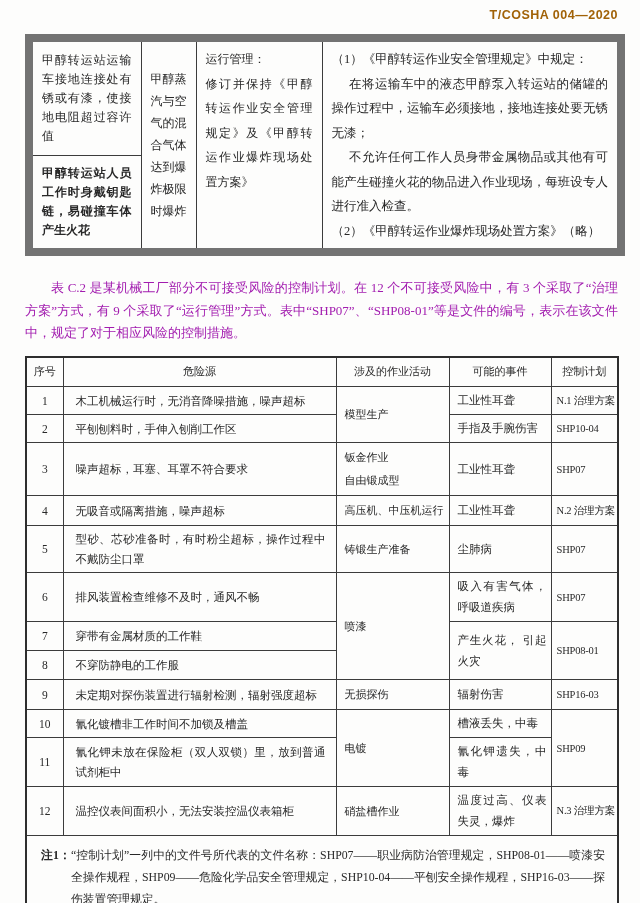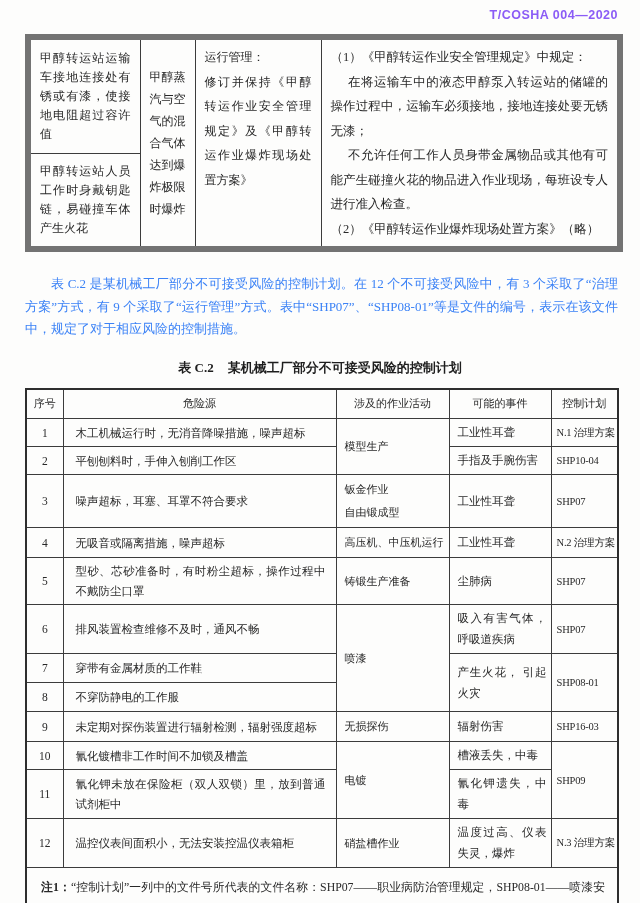--- a/index.html
+++ b/index.html
@@ -15,57 +15,57 @@
     overflow: hidden;
   }
   
   .doc-header {
     padding: 8px 22px 0 0;
     text-align: right;
     font-family: "Liberation Sans", "DejaVu Sans", sans-serif;
     font-weight: bold;
     font-size: 12.5px;
     letter-spacing: 0.5px;
-    color: #8b5cf6;
+    color: #a16207;
   }
   
   table {
     border-collapse: collapse;
     table-layout: fixed;
   }
   td, th {
     border: 1px solid #3c3c3c;
     font-weight: normal;
     vertical-align: middle;
     color: #282828;
   }
   
   .table-top {
     margin: 12px 0 0 25px;
     width: 592px;
-    border: 6px solid #737373;
+    border: 8px solid #737373;
     font-size: 12px;
   }
   .table-top td { padding: 5px 9px; }
   .t1-hazard { width: 112px; line-height: 19px; text-align: justify; }
   .t1-risk   { width: 55px;  line-height: 22px; text-align: justify; padding: 5px 8px; }
   .t1-ctrl   { width: 126px; line-height: 24.5px; text-align: justify; vertical-align: top; padding-top: 14px; margin-top: 21px; }
   .t1-detail { width: 299px; line-height: 24.5px; vertical-align: top; padding-top: 14px; font-size: 12.5px; }
   .t1-row-a td { height: 85px; }
-  .t1-row-b td { height: 82px; }
+  .t1-row-b td { height: 82px; font-weight: bold; }
   .t1-detail .para { text-align: justify; }
   .t1-detail .para.indent { text-indent: 1.4em; }
   
   .intro {
     margin: 21px 22px 0 25px;
     font-size: 13px;
     line-height: 22.5px;
     text-align: justify;
     text-indent: 2em;
-    color: #3b82f6;
+    color: #a21caf;
   }
   
   .caption {
     margin-top: 18px;
     text-align: center;
     font-weight: bold;
     font-size: 13px;
     color: #1e1e1e;
   }
   .caption .cap-label { margin-right: 14px; }
@@ -126,23 +126,20 @@
       </td>
     </tr>
     <tr class="t1-row-b">
       <td class="t1-hazard">甲醇转运站人员工作时身戴钥匙链，易碰撞车体产生火花</td>
     </tr>
   </tbody>
     </table>
 
   <p class="intro">表 C.2 是某机械工厂部分不可接受风险的控制计划。在 12 个不可接受风险中，有 3 个采取了“治理方案”方式，有 9 个采取了“运行管理”方式。表中“SHP07”、“SHP08-01”等是文件的编号，表示在该文件中，规定了对于相应风险的控制措施。</p>
 
-  <div class="caption">
-    <span class="cap-label">表 C.2</span><span>某机械工厂部分不可接受风险的控制计划</span>
-  </div>
 
   <table class="table-c2">
     <tbody>
         <tr>
       <th class="col-no">序号</th>
       <th class="col-hazard">危险源</th>
       <th class="col-activity">涉及的作业活动</th>
       <th class="col-event">可能的事件</th>
       <th class="col-control">控制计划</th>
     </tr>

